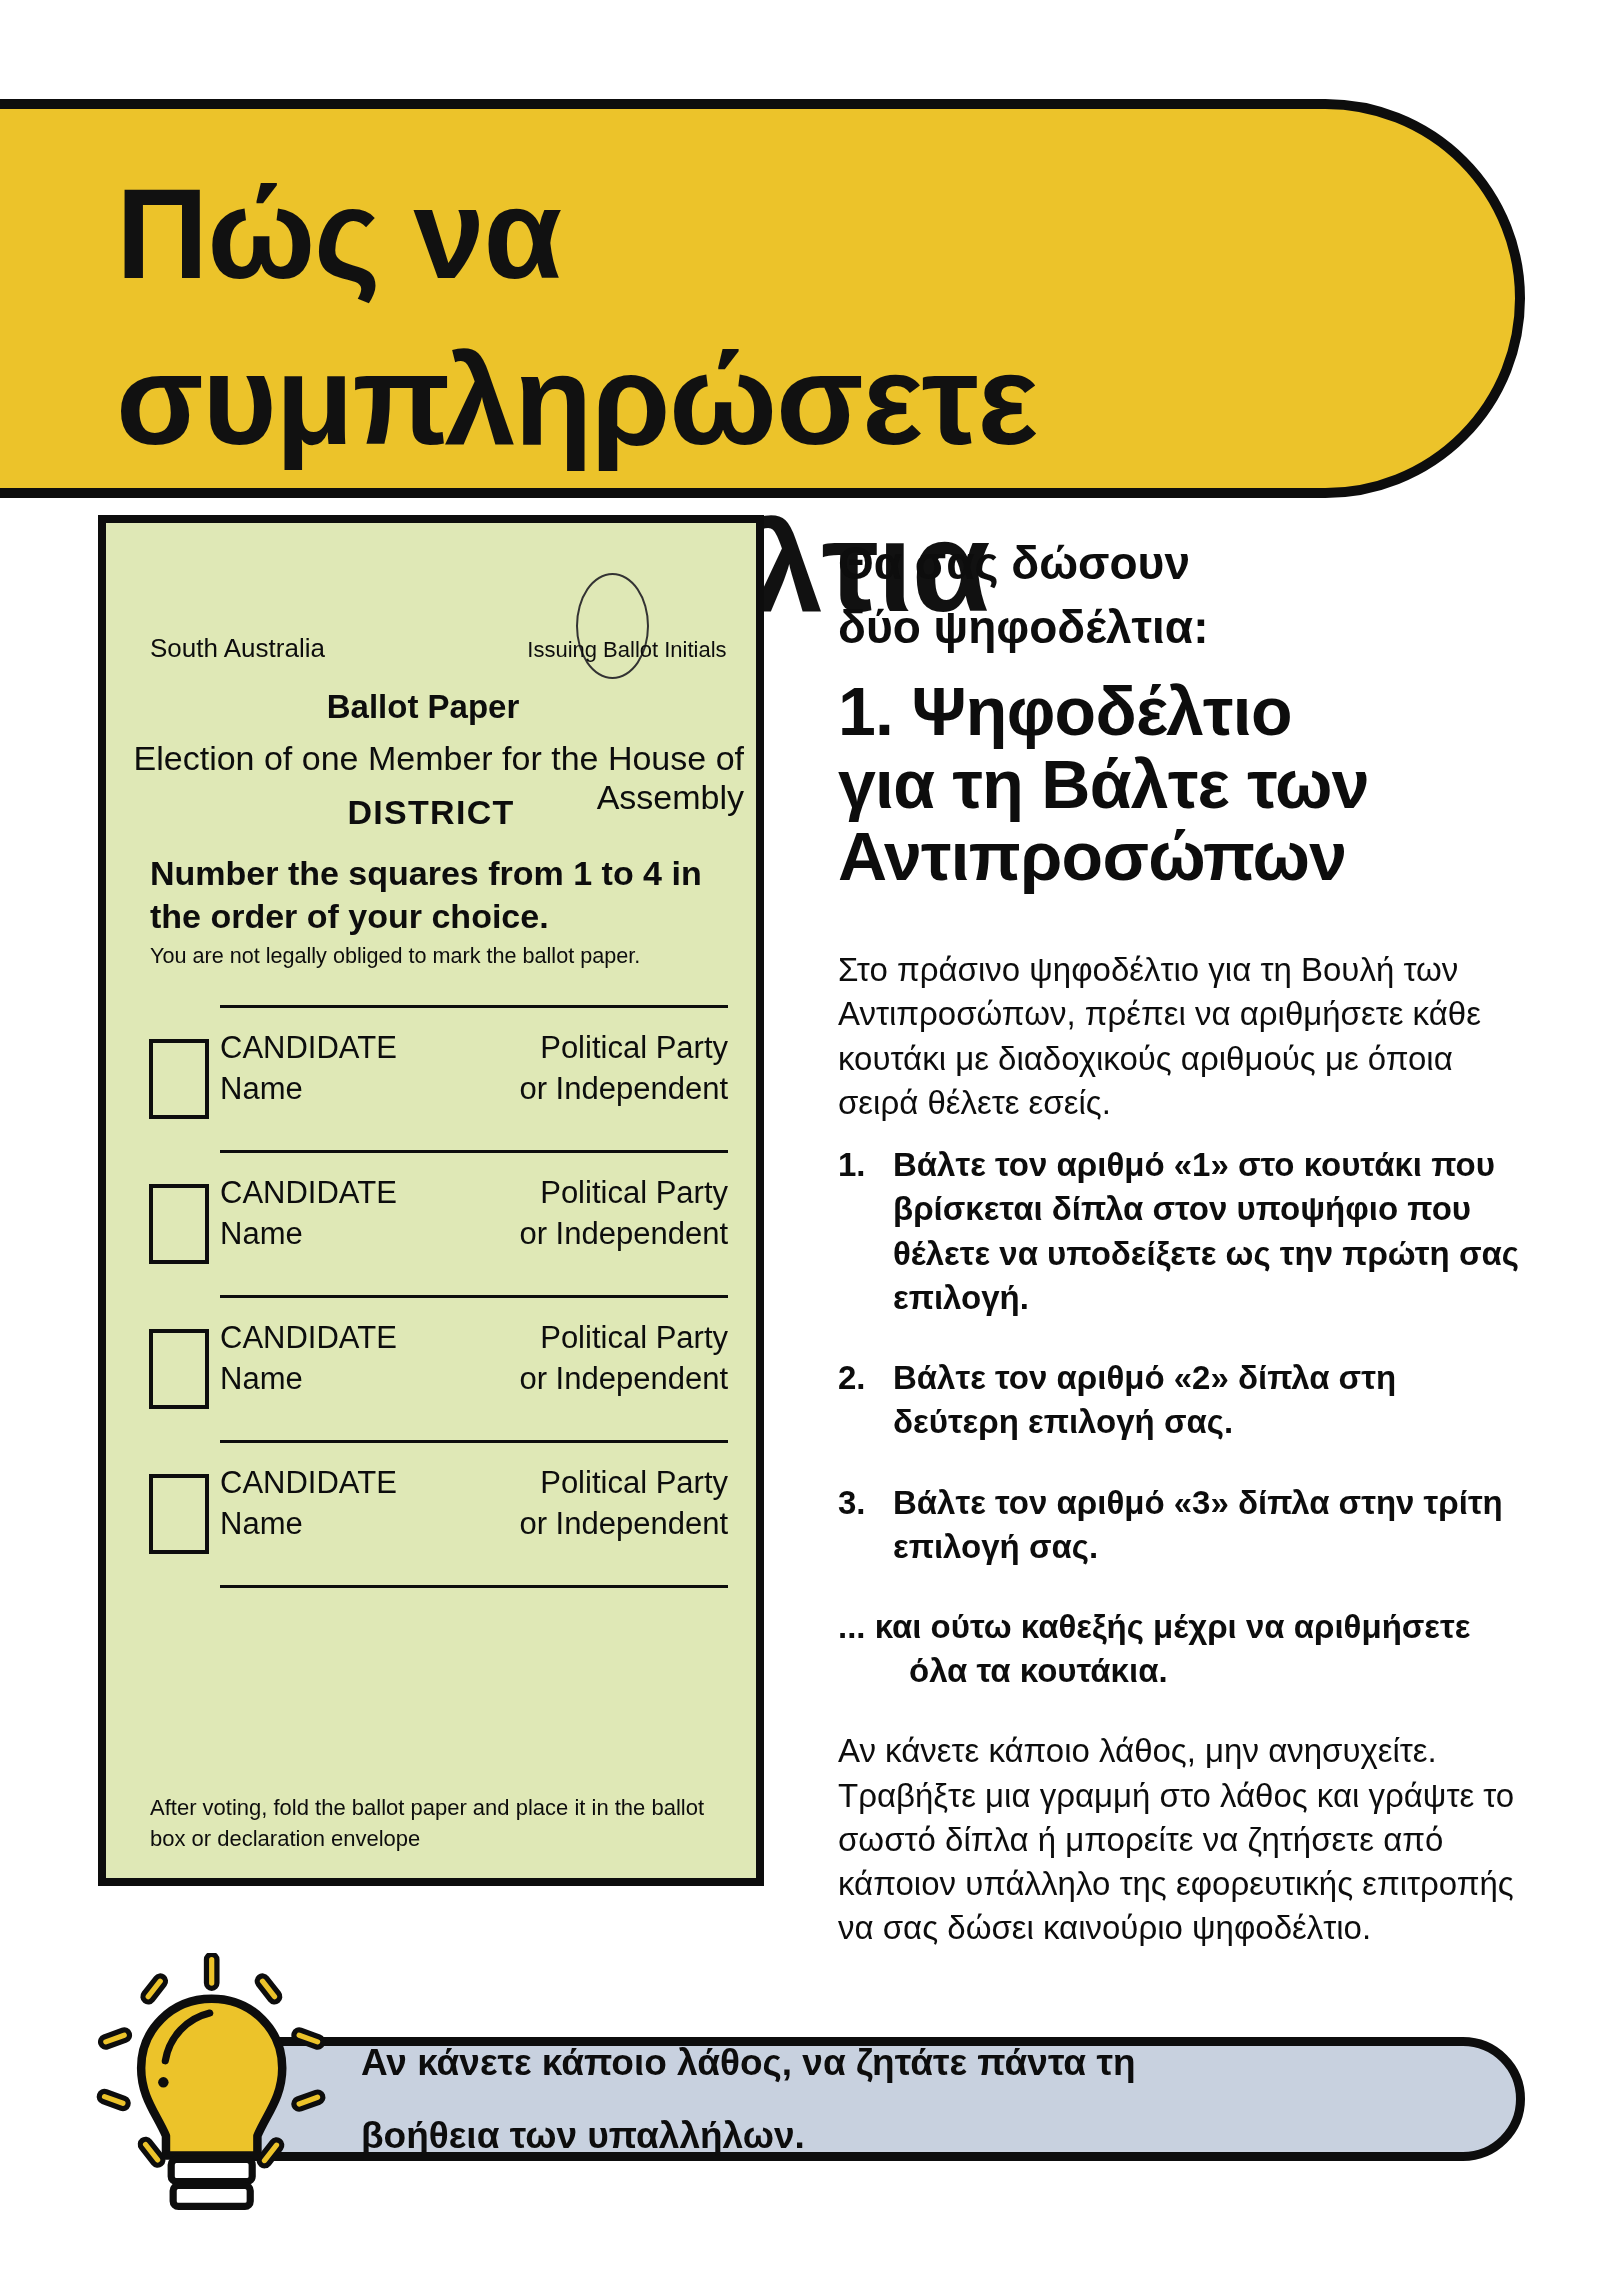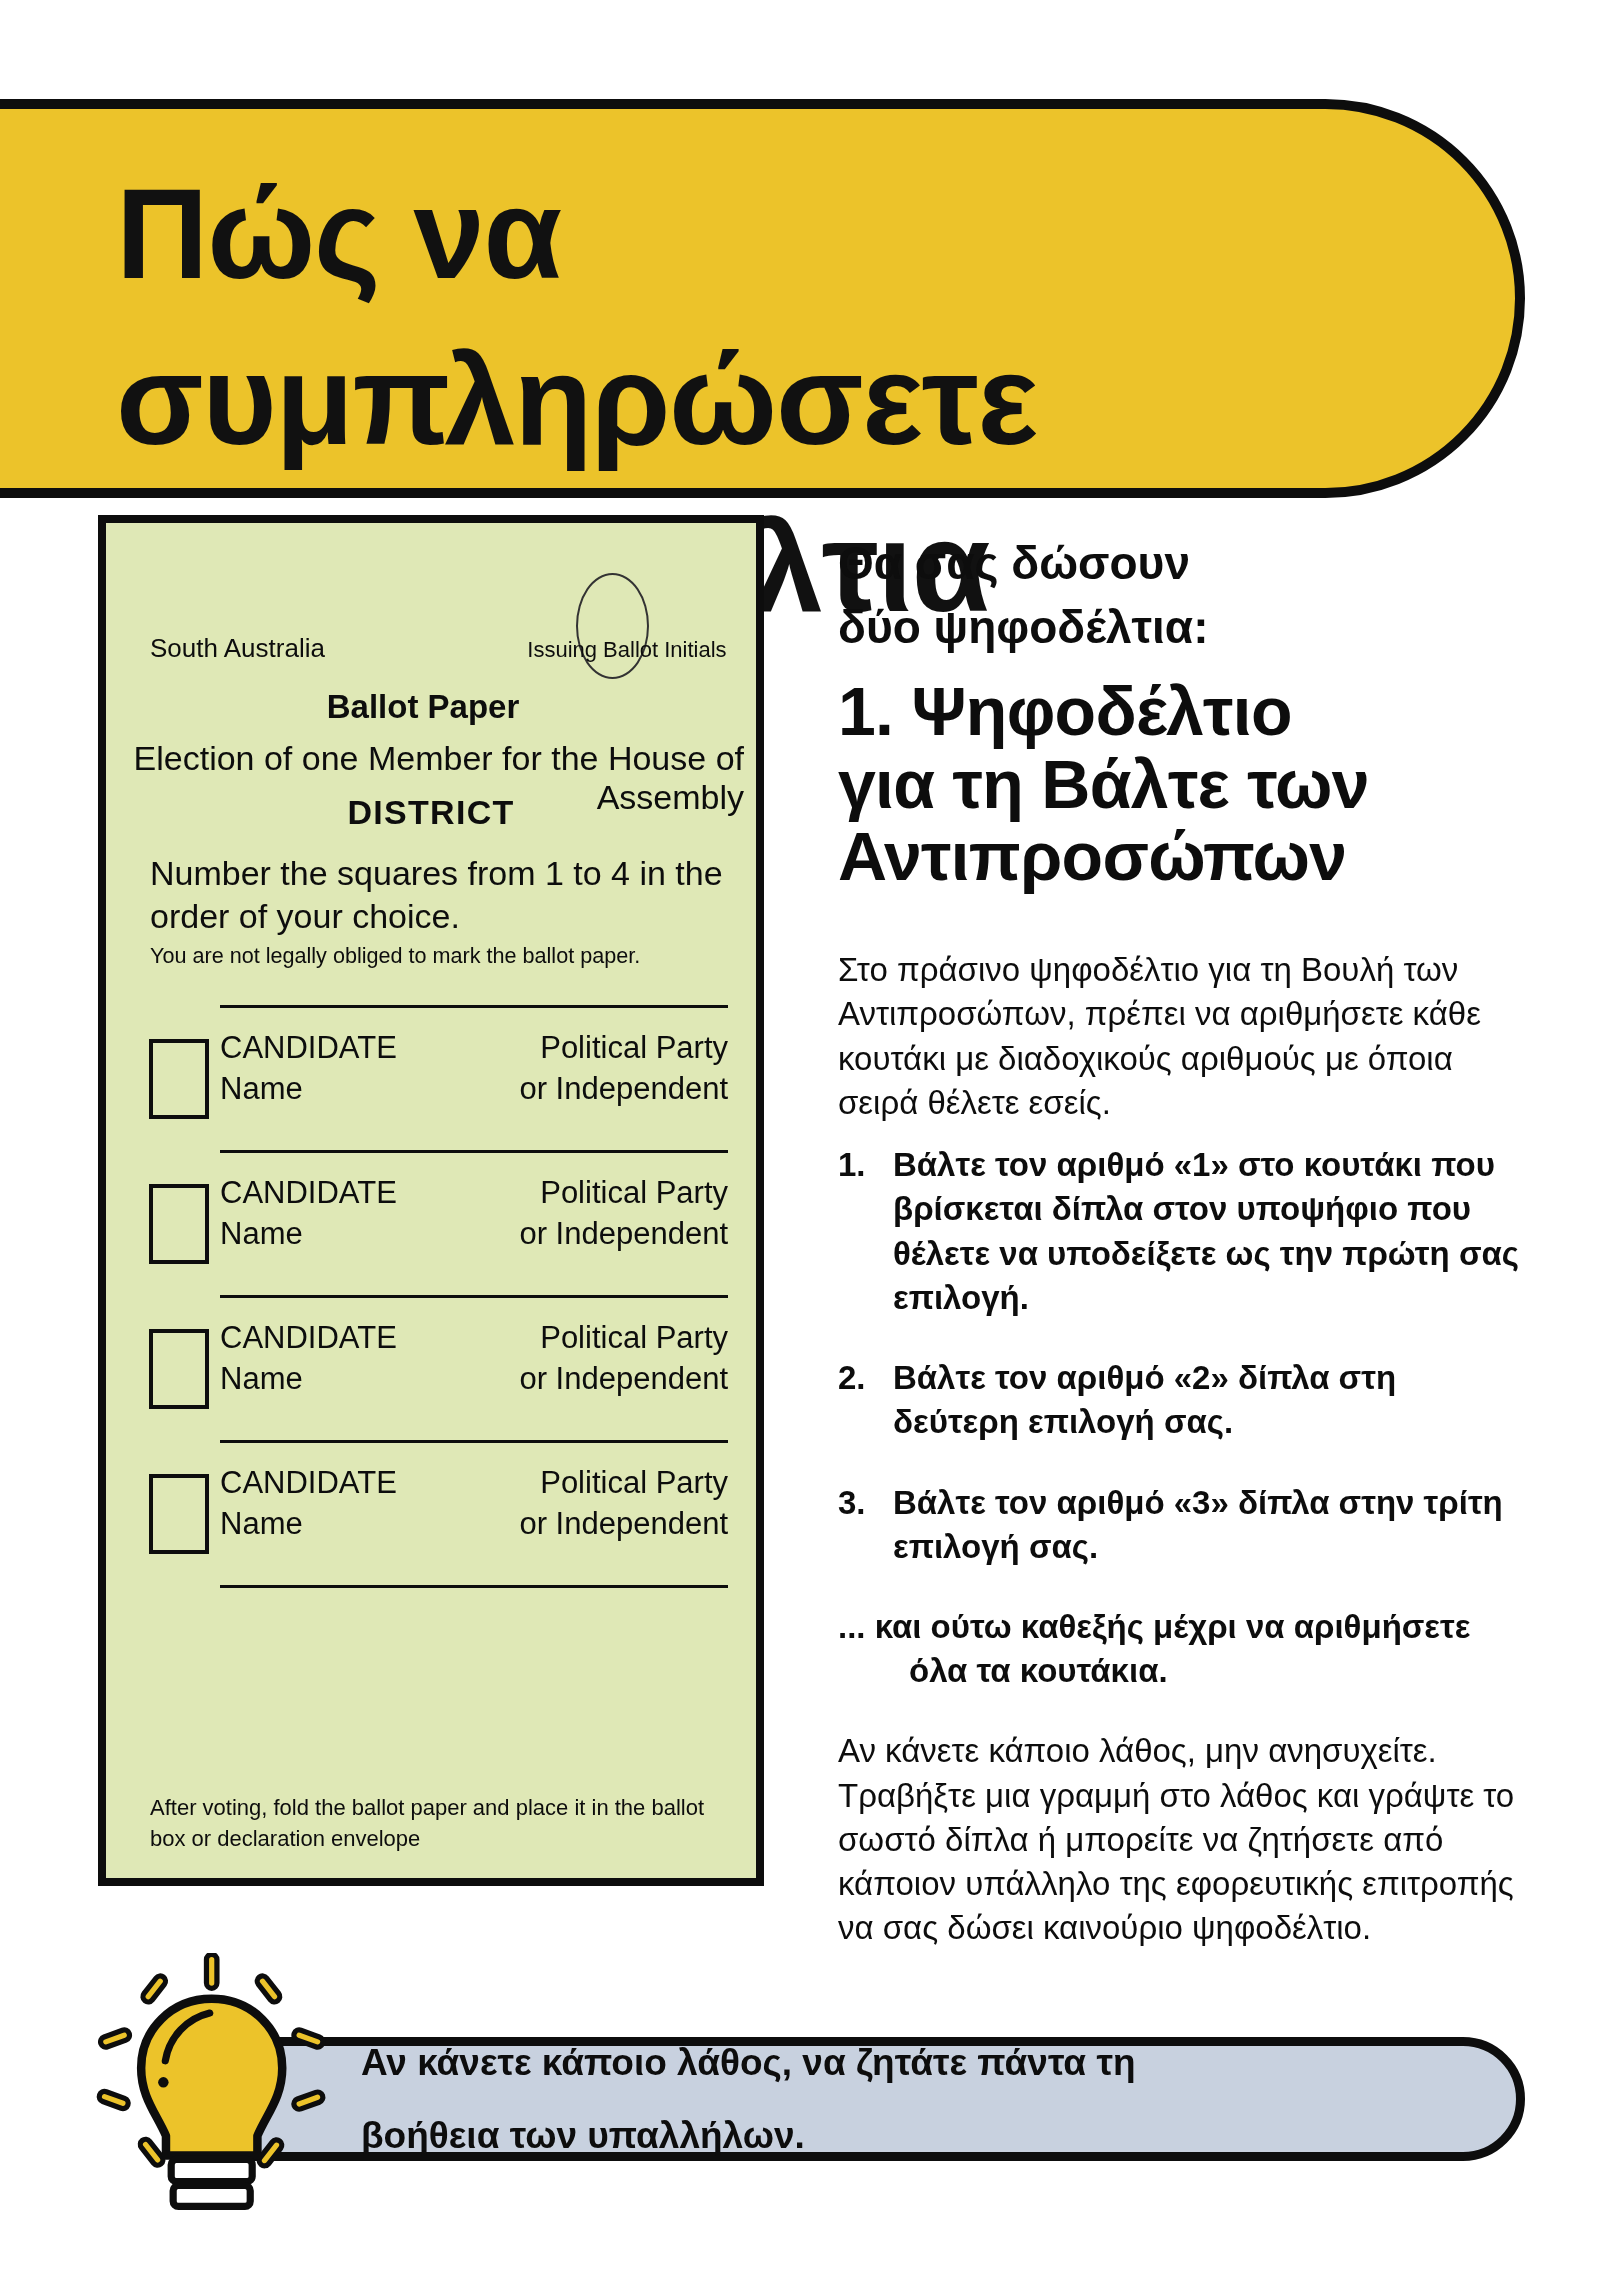--- a/index.html
+++ b/index.html
@@ -54,21 +54,21 @@
   .ballot-subtitle{
     position:absolute; left:0; right:12px; top:216px;
     text-align:right; font-size:34px;
   }
   .ballot-district{
     position:absolute; left:0; right:0; top:270px;
     text-align:center; font-size:34px; font-weight:bold; letter-spacing:1.3px;
   }
   .ballot-instruction{
     position:absolute; left:44px; top:329px; width:595px;
-    font-size:34px; font-weight:normal; line-height:1.27;
+    font-size:34px; font-weight:bold; line-height:1.27;
   }
   .ballot-note{
     position:absolute; left:44px; top:420px;
     font-size:21.6px;
   }
   .ballot-table{
     position:absolute; left:114px; top:482px; width:508px;
     border-bottom:3.3px solid var(--ink);
   }
   .ballot-row{

